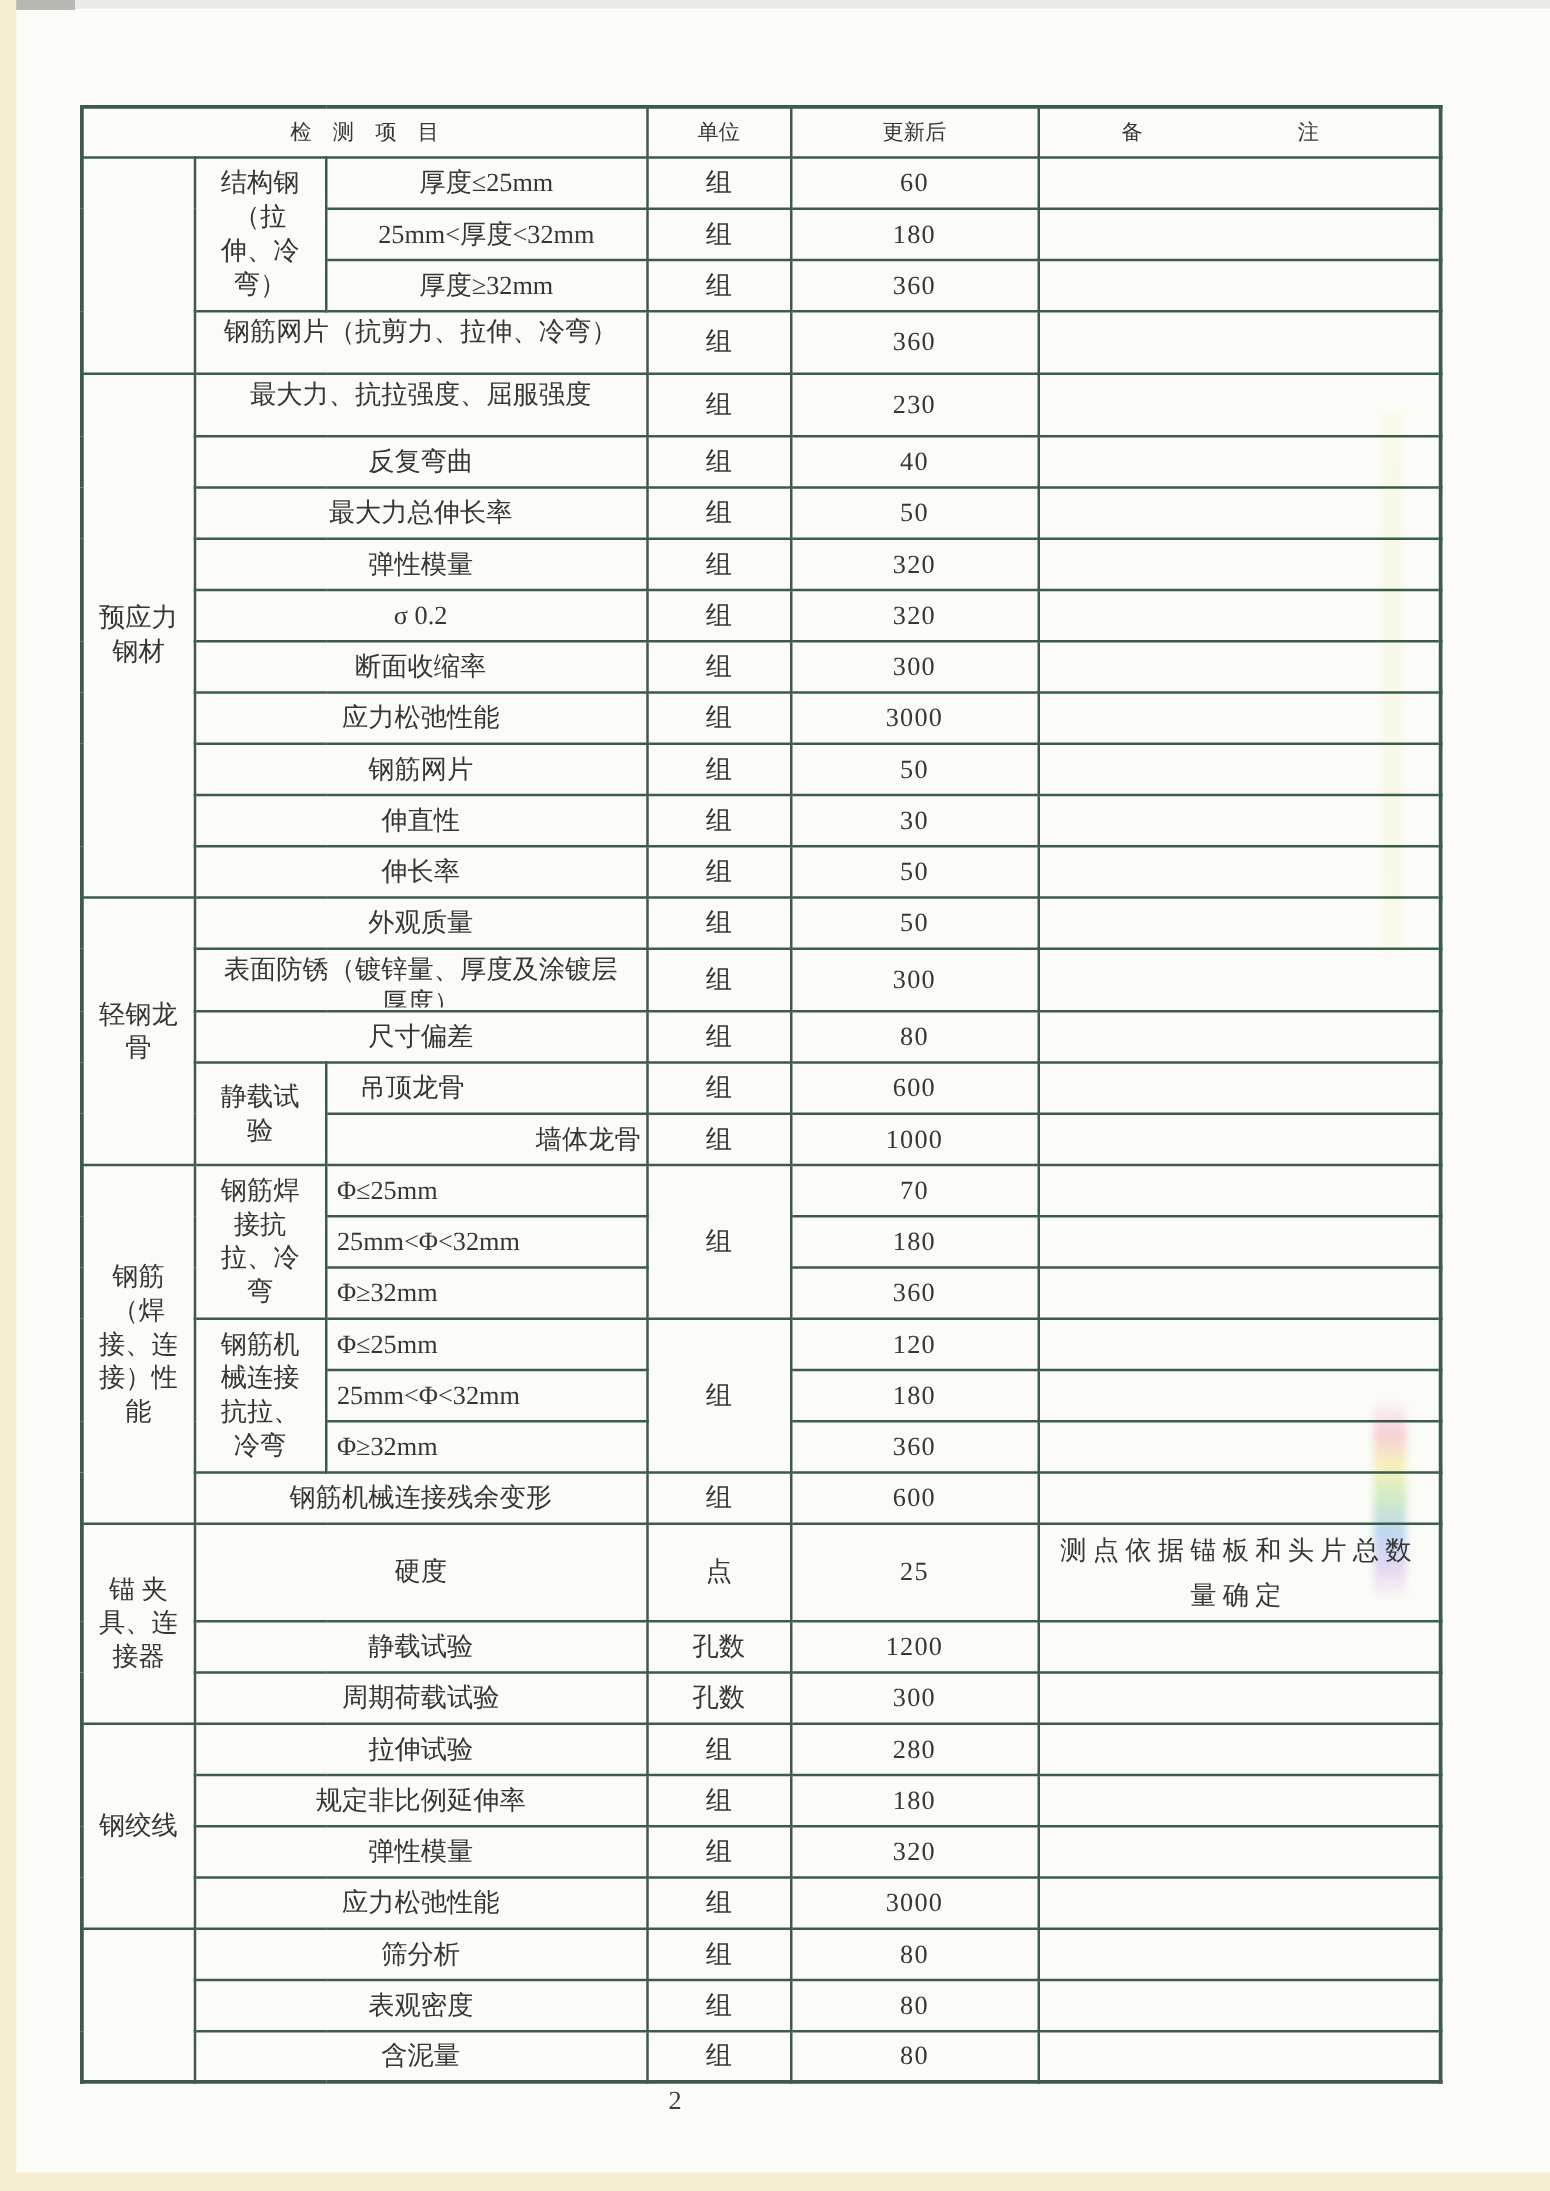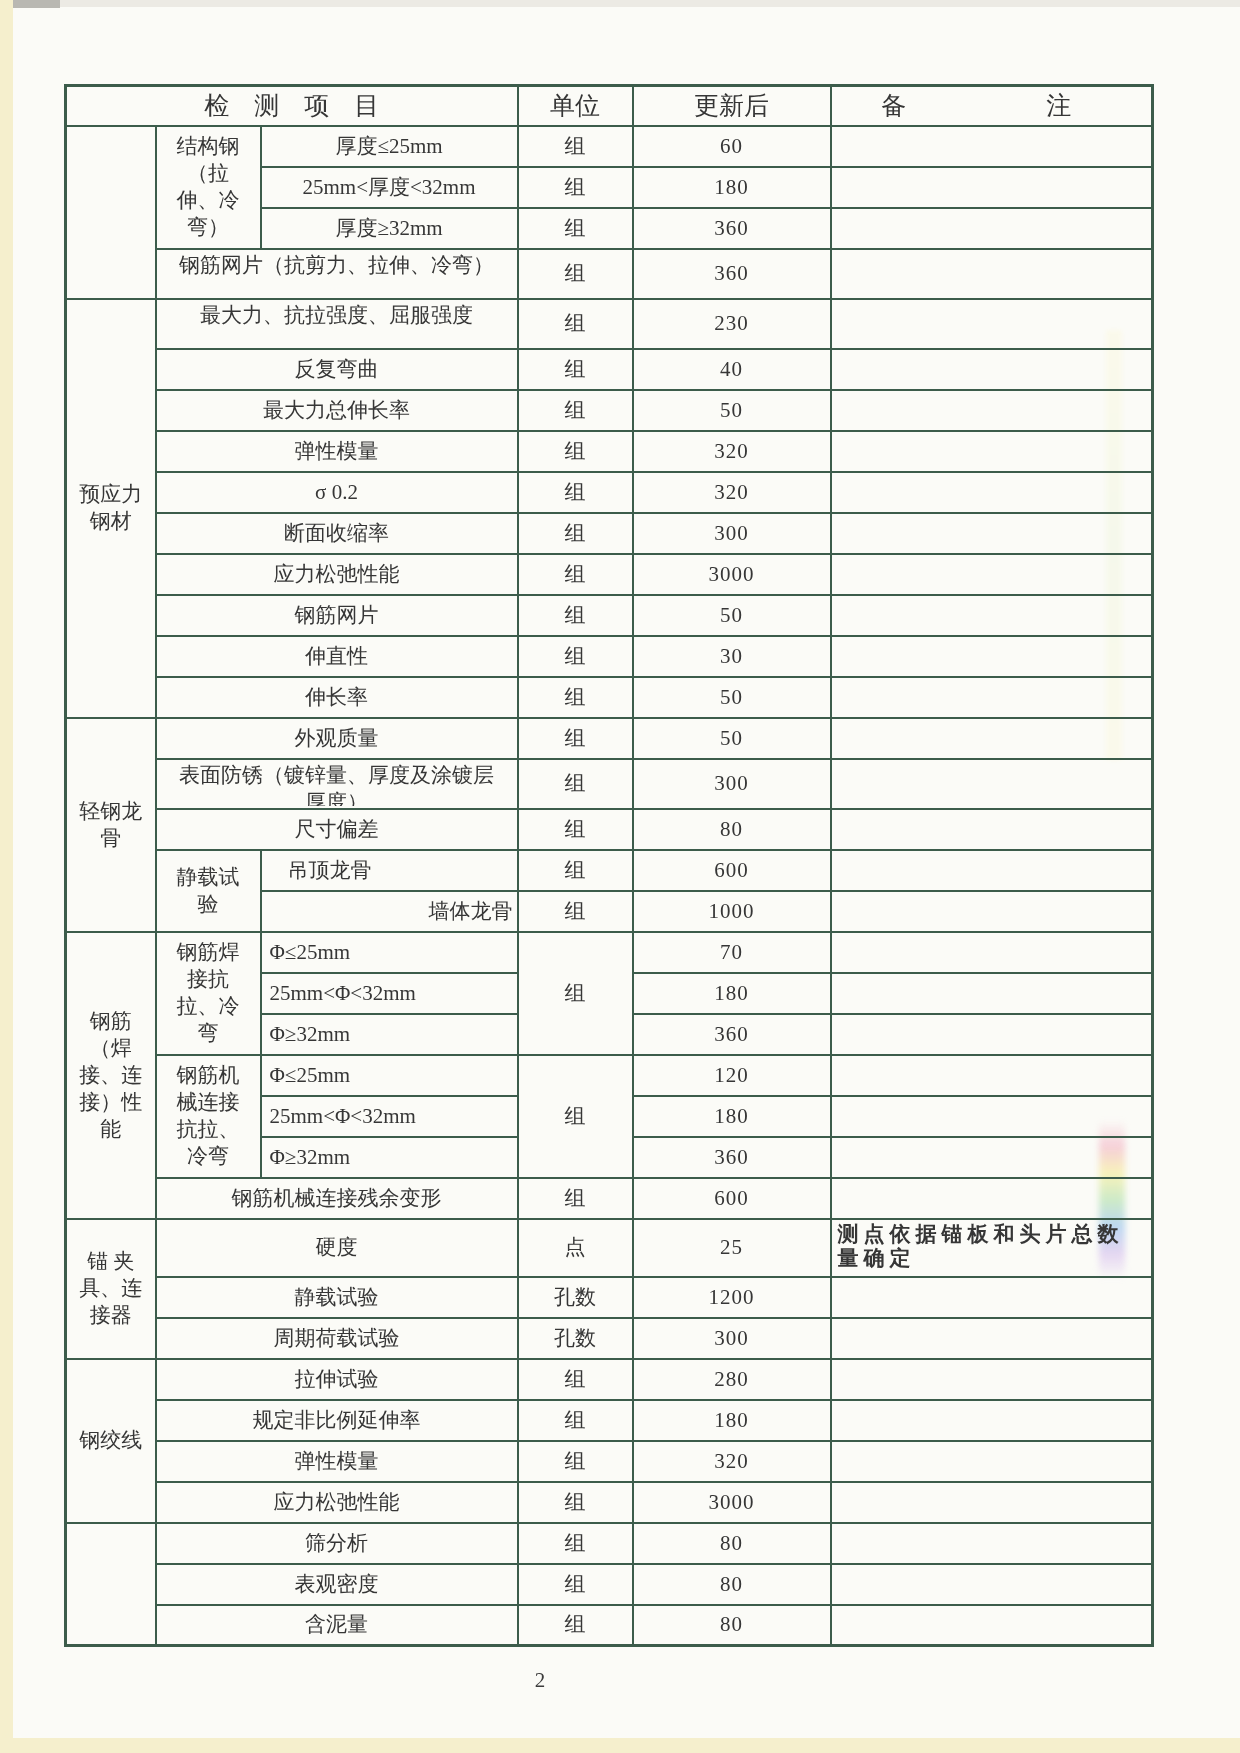--- a/index.html
+++ b/index.html
@@ -30,26 +30,26 @@
     border:2px solid #3c5c4b;
     padding:1px 4px;
     text-align:center;vertical-align:middle;
     font-size:21px;line-height:27px;
     overflow:hidden;
   }
   tr{height:41px;}
   tr.hdr{height:40px;}
   tr.med{height:46px;}
   tr.tall{height:58px;}
-  .hdr td{font-size:25px;}
+  .hdr td{font-size:17px;}
   .sp2{letter-spacing:30px;}
   .grp{padding:1px 2px;}
   .sub{padding:1px 20px;}
   .val{letter-spacing:1px;}
-  .rem{text-align:left;vertical-align:top;padding:2px 6px;letter-spacing:5px;line-height:24px;font-weight:bold;}
+  .rem{text-align:center;vertical-align:top;padding:2px 6px;letter-spacing:5px;line-height:36px;}
   td.cliptd{vertical-align:top;padding:2px 17px;}
   .clipbox{height:44px;overflow:hidden;line-height:27px;}
   
   .pagenum{position:absolute;left:500px;top:1668px;width:80px;text-align:center;
     font-size:21px;color:#3c3c3c;}
 </style>
 </head>
 <body>
 
 <div class="edge-top"></div>

